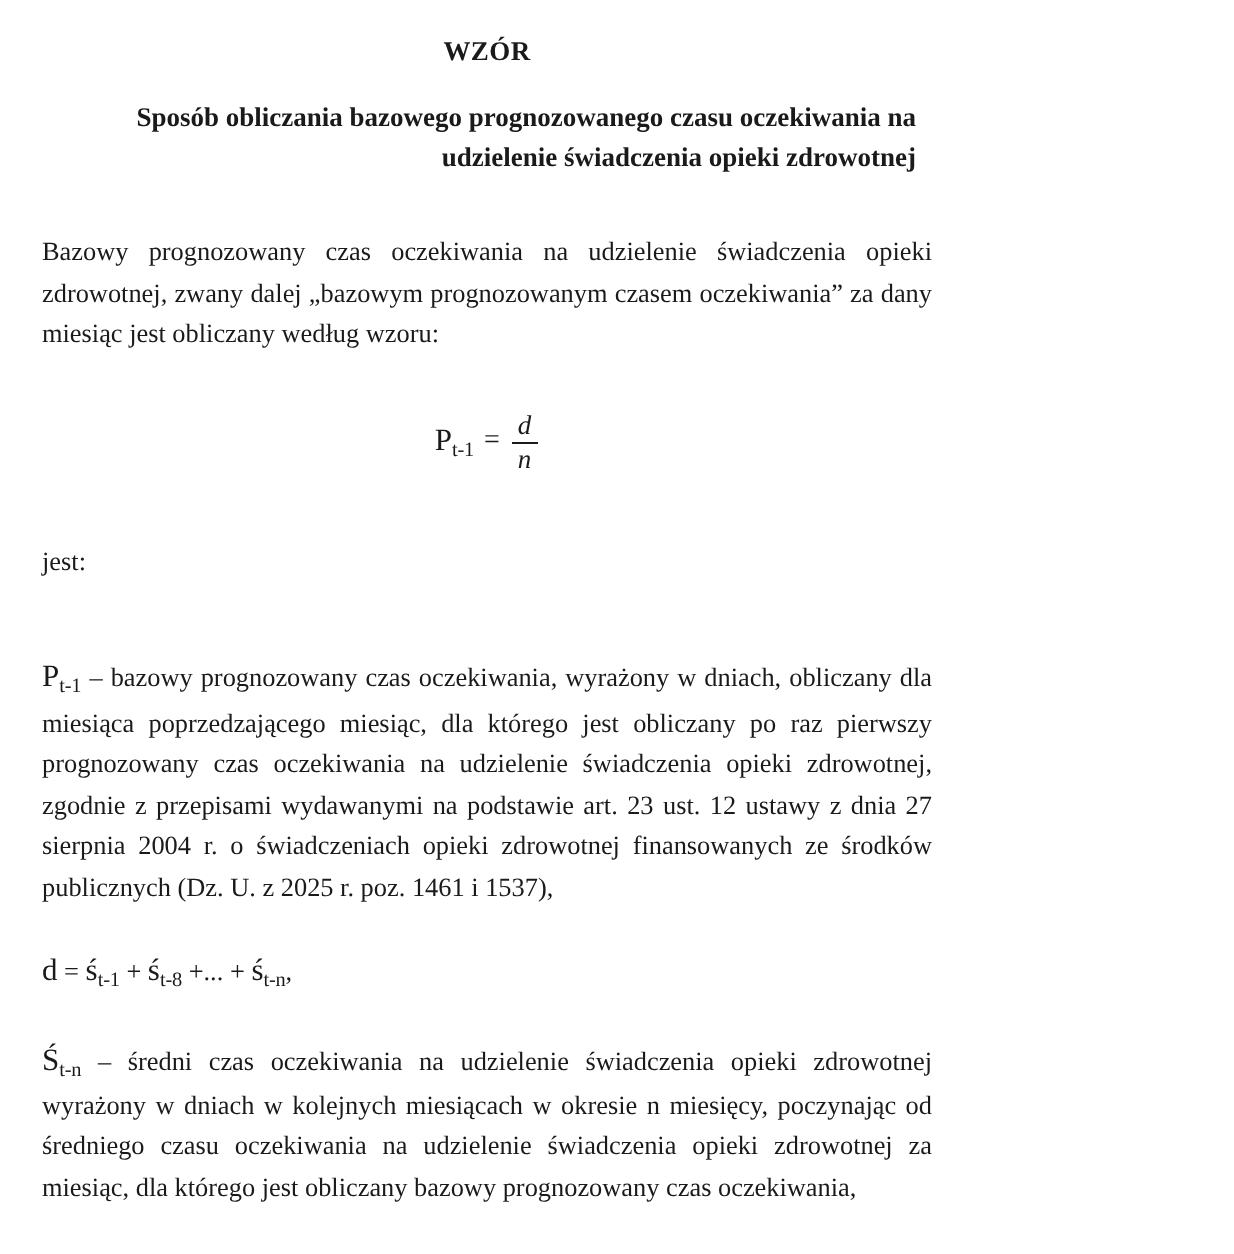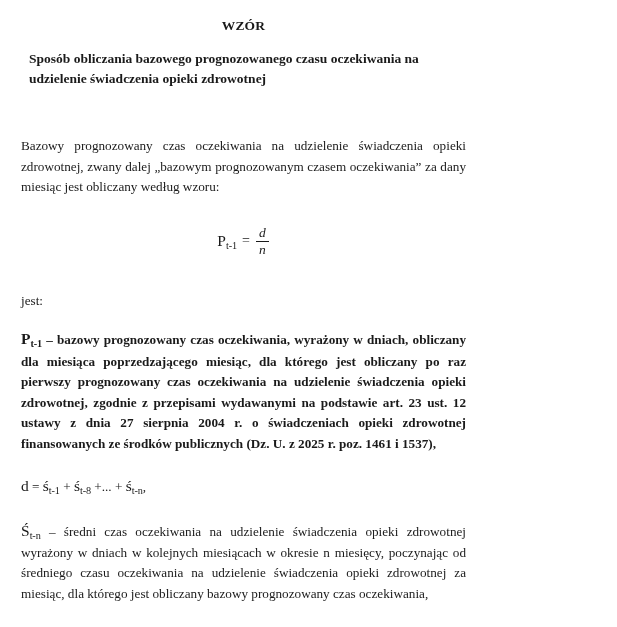--- a/index.html
+++ b/index.html
@@ -26,39 +26,39 @@
 
   
   .doc-title {
     text-align: center;
     font-size: 13.5px;
     line-height: 1.25;
     margin: 0 0 14px 0;
     letter-spacing: 0.2px;
   }
   .doc-subtitle {
-    text-align: left;
+    text-align: right;
     font-size: 13.5px;
     line-height: 1.52;
     margin: 0 auto;
     padding: 0 8px;
     max-width: 560px;
   }
 
   
   .para {
     text-align: justify;
     text-justify: inter-word;
     font-size: 13.2px;
     line-height: 1.56;
     margin: 0;
   }
-  .para-intro { margin-top: 46px; }
+  .para-intro { margin-top: 26px; }
   .gdzie     { margin-top: 34px; }
-  .para-p    { margin-top: 16px; font-weight: bold; }
+  .para-p    { margin-top: 36px; }
   .para-d    { margin-top: 20px; }
   .para-dsum { margin-top: 20px; }
   .para-s    { margin-top: 20px; }
 
   .no-just { text-align: left; }
 
   
   .formula-block {
     text-align: center;
     margin-top: 28px;

